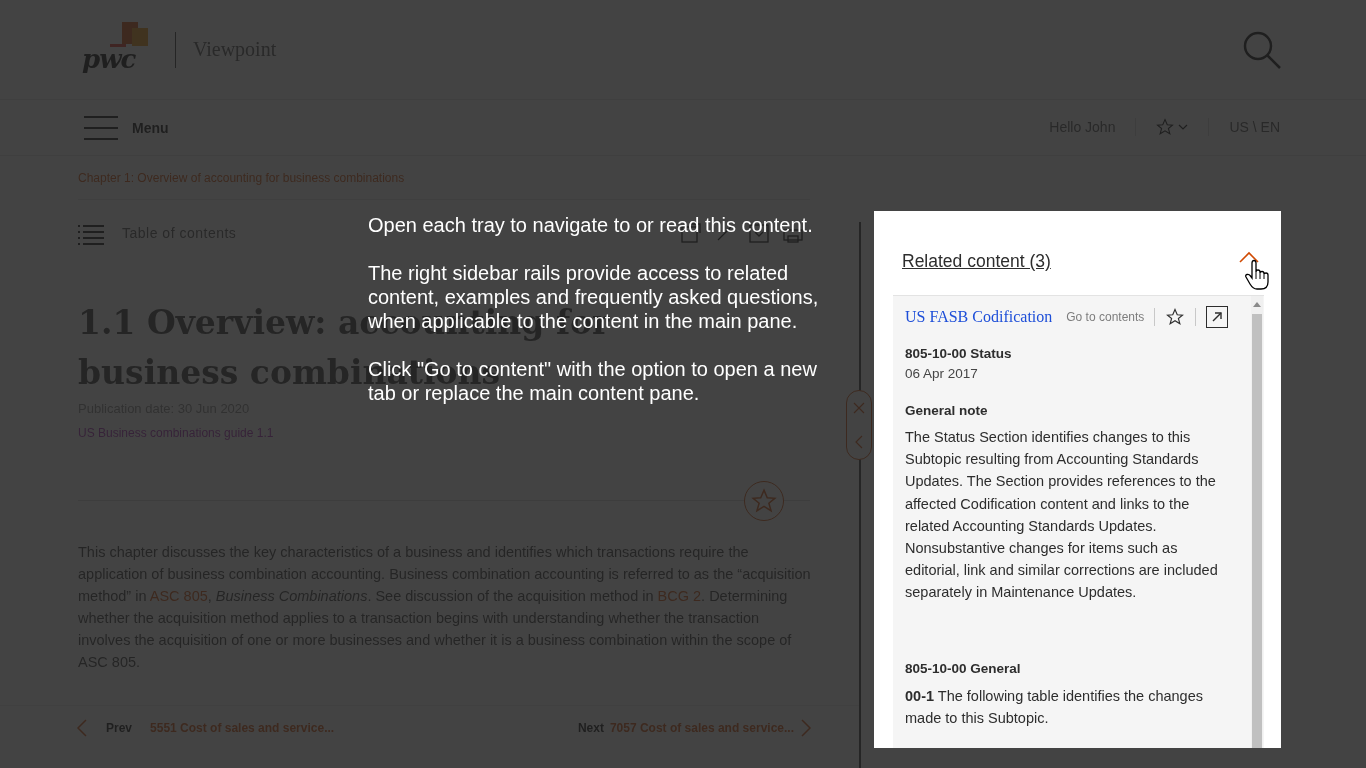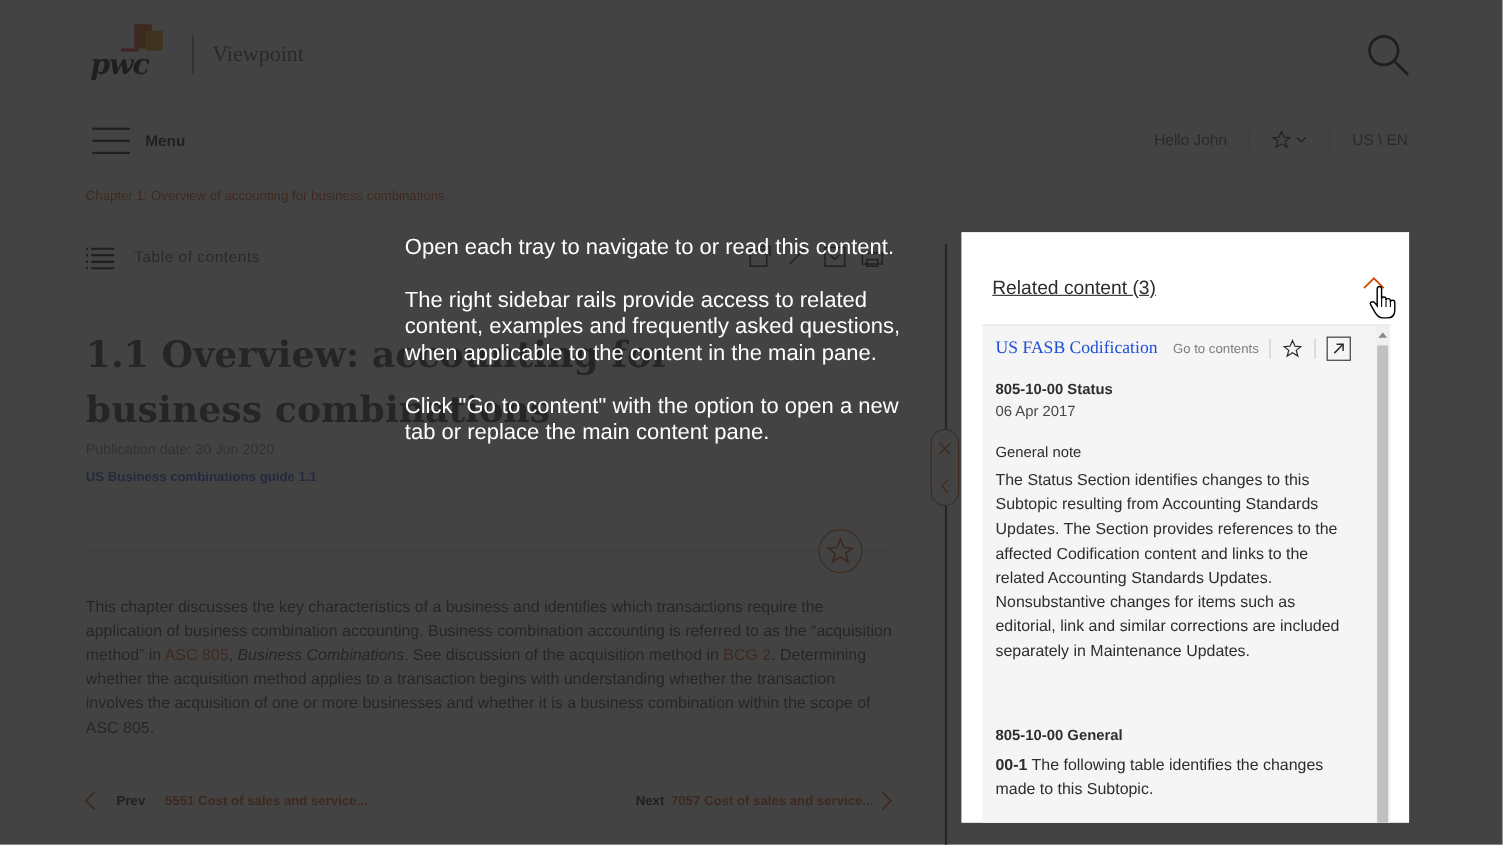--- a/index.html
+++ b/index.html
@@ -30,21 +30,21 @@
   .breadcrumb { position: absolute; left: 78px; top: 171px; font-size: 12px; color: #d04a02; cursor: pointer; }
   .content-sep { position: absolute; left: 78px; top: 199px; width: 732px; height: 1px; background: #e0e0e0; }
 
   .toc-btn { position: absolute; left: 78px; top: 225px; display: flex; align-items: flex-start; gap: 18px; cursor: pointer; }
   .toc-label { font-size: 14px; color: #464646; letter-spacing: 0.5px; }
   .tools { position: absolute; left: 680px; top: 222px; display: flex; gap: 12px; }
   .tool { width: 22px; height: 22px; cursor: pointer; }
 
   .title { position: absolute; left: 78px; top: 298px; width: 700px; font-family: "DejaVu Serif", serif; font-size: 33px; line-height: 50px; color: #2d2d2d; }
   .pubdate { position: absolute; left: 78px; top: 401px; font-size: 13px; color: #7d7d7d; }
-  .guide-link { position: absolute; left: 78px; top: 426px; font-size: 12px; font-weight: bold; color: #1d4ed8; cursor: pointer; }
+  .guide-link { position: absolute; left: 78px; top: 426px; font-size: 12px; font-weight: normal; color: #a21caf; cursor: pointer; }
 
   .fav-rule { position: absolute; left: 78px; top: 500px; width: 732px; height: 1px; background: #d0d0d0; }
   .fav-circle { position: absolute; left: 744px; top: 481px; width: 40px; height: 40px; border-radius: 50%; border: 1px solid #d04a02; background: #fff; display: flex; align-items: center; justify-content: center; cursor: pointer; }
 
   .body-text { position: absolute; left: 78px; top: 541px; width: 735px; font-size: 14.5px; line-height: 22px; color: #2d2d2d; }
   .body-text a { color: #d04a02; text-decoration: none; }
 
   .pager-rule { position: absolute; left: 0; top: 705px; width: 860px; height: 1px; background: #e8e8e8; }
   .prev { position: absolute; left: 76px; top: 719px; display: flex; align-items: center; gap: 18px; font-size: 12px; font-weight: bold; cursor: pointer; }
   .next { position: absolute; right: 554px; top: 719px; display: flex; align-items: center; gap: 6px; font-size: 12px; font-weight: bold; cursor: pointer; }
@@ -71,21 +71,21 @@
   .tray-head { position: absolute; left: 12px; top: 10px; display: flex; align-items: center; }
   .tray-title { font-family: "Liberation Serif", serif; font-size: 16px; color: #1d4ed8; }
   .goto { font-size: 12px; color: #7d7d7d; margin-left: 14px; cursor: pointer; }
   .vsep { width: 1px; height: 18px; background: #c8c8c8; margin: 0 10px; }
   .icon-btn { width: 20px; height: 20px; cursor: pointer; display: flex; align-items: center; justify-content: center; }
   .ext-btn { width: 22px; height: 22px; border: 1.5px solid #2d2d2d; display: flex; align-items: center; justify-content: center; cursor: pointer; }
 
   .tray-body { position: absolute; left: 12px; top: 50px; width: 330px; font-size: 14.5px; color: #2d2d2d; }
   .sec-title { font-weight: bold; font-size: 13.5px; color: #2d2d2d; }
   .sec-date { font-size: 13.5px; color: #464646; margin-top: 5px; }
-  .note-title { font-weight: normal; font-size: 13.5px; margin-top: 22px; }
+  .note-title { font-weight: bold; font-size: 13.5px; margin-top: 22px; }
   .note-text { margin-top: 8px; line-height: 22.2px; }
   .gen-title { font-weight: bold; font-size: 13.5px; margin-top: 57px; }
   .gen-text { margin-top: 9px; line-height: 22px; }
   .gen-text b { font-weight: bold; }
 
   .scrollbar { position: absolute; left: 358px; top: 0; width: 12px; height: 460px; background: #f0f0f0; cursor: pointer; }
   .scroll-arrow { position: absolute; left: 2px; top: 6px; width: 0; height: 0; border-left: 4px solid transparent; border-right: 4px solid transparent; border-bottom: 5px solid #8a8a8a; }
   .scroll-thumb { position: absolute; left: 1px; top: 18px; width: 10px; height: 442px; background: #c0c0c0; }
 </style>
 </head>

